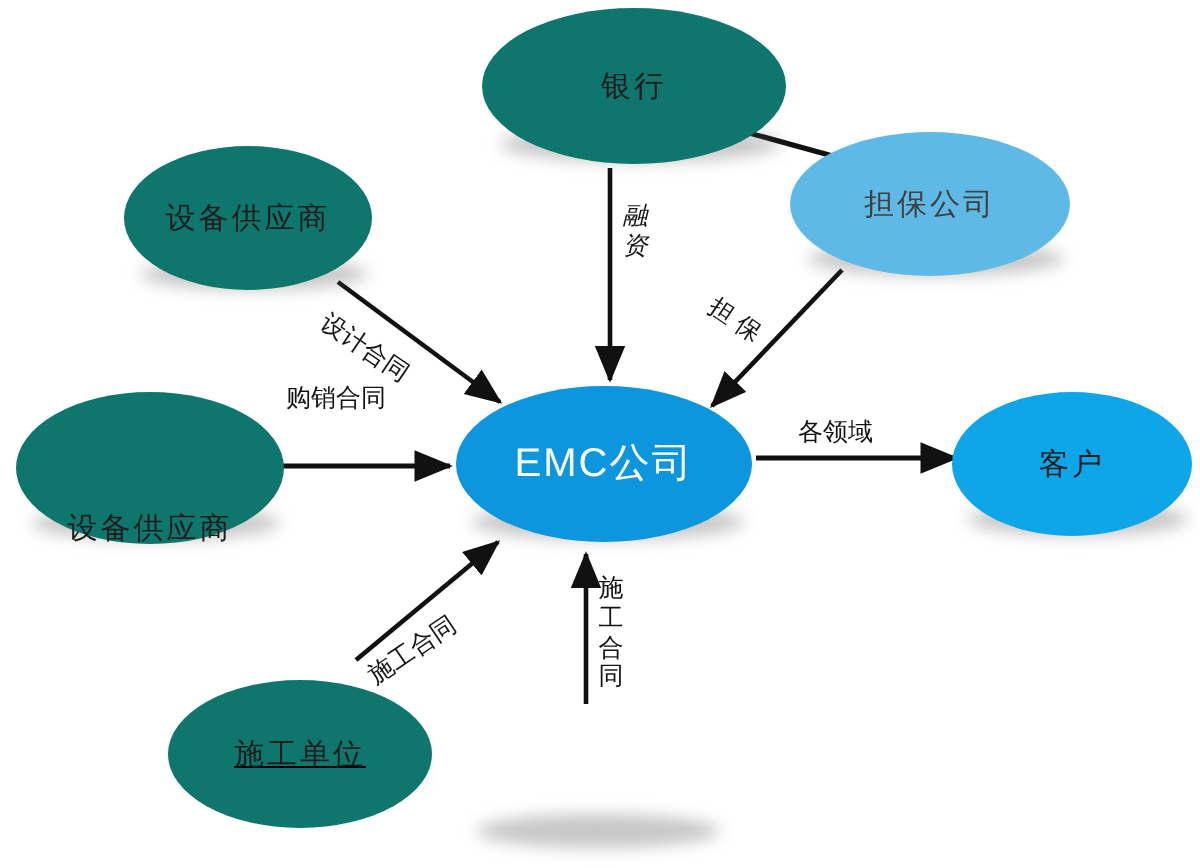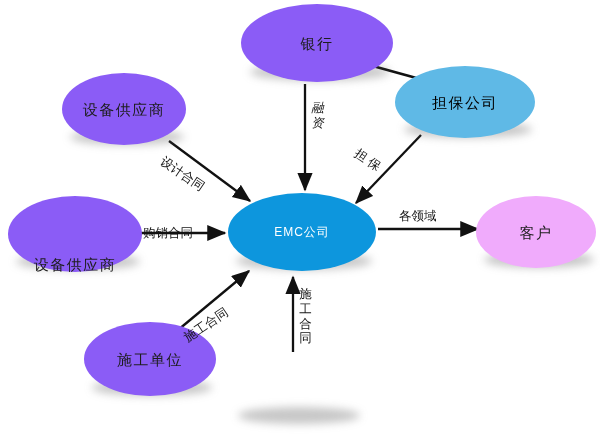--- a/index.html
+++ b/index.html
@@ -33,27 +33,27 @@
     justify-content: center;
     box-sizing: border-box;
     z-index: 5;
   }
   .node .label {
     font-size: 15px;
     letter-spacing: 1.5px;
     white-space: nowrap;
     line-height: 1;
   }
-  .node.green  { background: #8b5cf6; }
+  .node.green  { background: #0f766e; }
   .node.green .label  { color: #1d1d1d; }
   .node.blue   { background: #0d96dd; }
-  .node.blue .label   { color: #ffffff; font-size: 12px; letter-spacing: 1px; }
+  .node.blue .label   { color: #ffffff; font-size: 20px; letter-spacing: 1px; }
   .node.ltblue { background: #5fb9e6; }
-  .node.ltblue .label { color: #000000; }
-  .node.orange { background: #f0abfc; }
+  .node.ltblue .label { color: #404040; }
+  .node.orange { background: #0ea5e9; }
   .node.orange .label { color: #1d1d1d; }
 
   .shadow {
     position: absolute;
     border-radius: 50%;
     background: rgba(90,90,90,0.34);
     filter: blur(4px);
     z-index: 2;
   }
   
@@ -130,32 +130,32 @@
   </div>
 
   <div class="node blue" style="left:228px;top:193px;width:148px;height:78px;">
     <span class="label">EMC公司</span>
   </div>
 
   <div class="node orange" style="left:476px;top:196px;width:120px;height:72px;">
     <span class="label">客户</span>
   </div>
 
-  <div class="node green" style="left:84px;top:322px;width:132px;height:74px;">
+  <div class="node green" style="left:84px;top:340px;width:132px;height:74px;text-decoration:underline;">
     <span class="label">施工单位</span>
   </div>
 
 
   <div class="elabel vert" style="left:310px;top:101px;font-style:italic;">融资</div>
 
   <div class="elabel rot-dn" style="left:359px;top:147px;">担 保</div>
 
   <div class="elabel rot-dn" style="left:165px;top:155px;">设计合同</div>
 
-  <div class="elabel" style="left:143px;top:227px;">购销合同</div>
+  <div class="elabel" style="left:143px;top:193px;">购销合同</div>
 
   <div class="elabel rot-up" style="left:182px;top:334px;">施工合同</div>
 
   <div class="elabel vert" style="left:298px;top:287px;">施工合同</div>
 
   <div class="elabel" style="left:399px;top:210px;text-align:right;">各领域</div>
 
 </div>
 
 </body></html>

